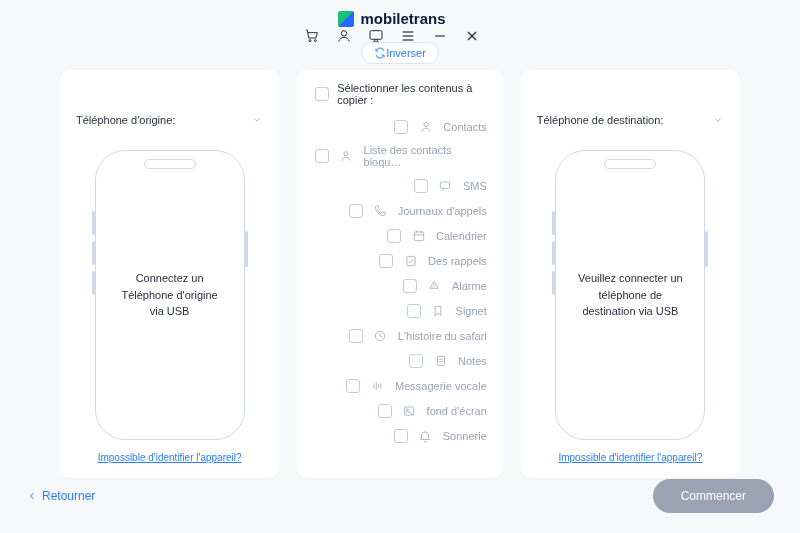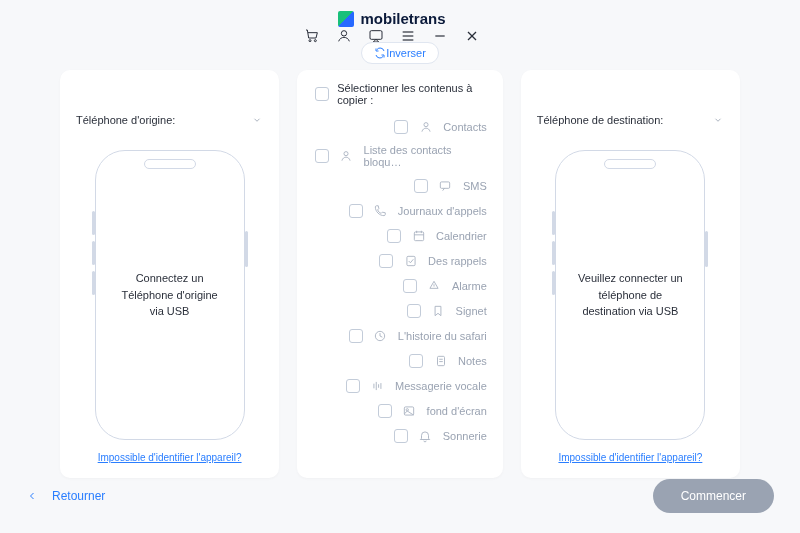--- a/index.html
+++ b/index.html
@@ -187,21 +187,21 @@
   .footer {
     position: absolute;
     bottom: 0; left:0; right:0;
     height: 66px;
     display:flex;
     align-items:center;
     justify-content:space-between;
     padding: 0 26px 8px 26px;
   }
   .back {
-    display:flex; align-items:center; gap:14px;
+    display:flex; align-items:center; gap:4px;
     color:#2a7eff; font-size:12px; cursor:pointer;
   }
   .start-btn {
     background:#9aa3b2;
     color:#fff;
     border:none;
     border-radius: 20px;
     padding: 10px 28px;
     font-size: 12px;
     cursor: pointer;

